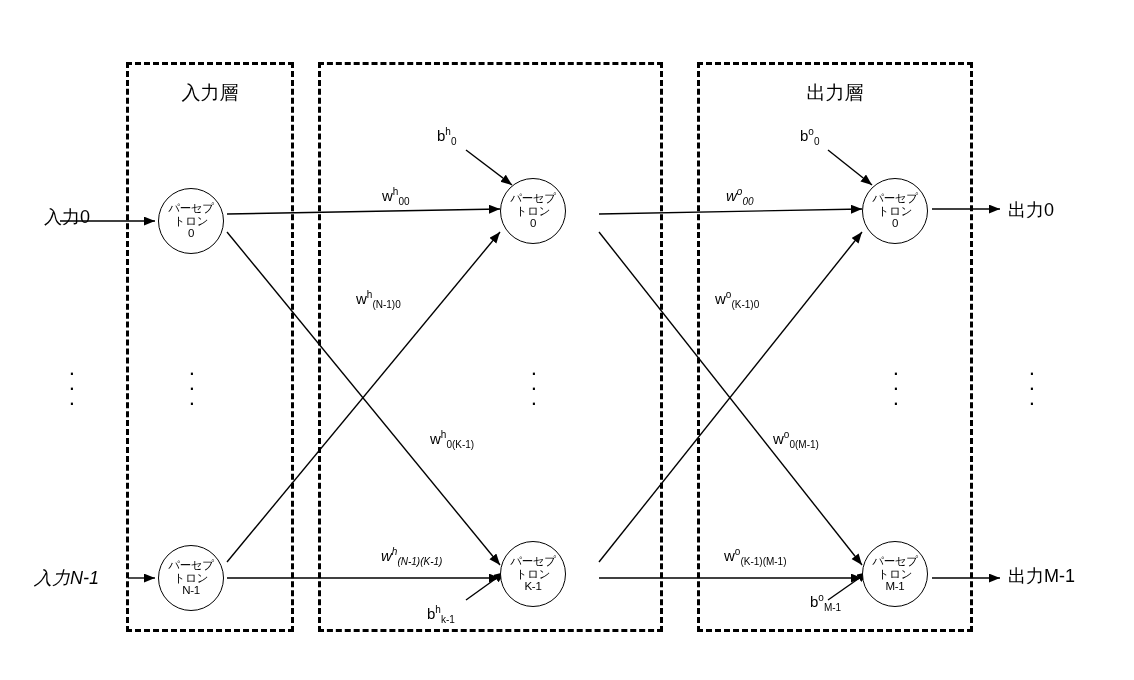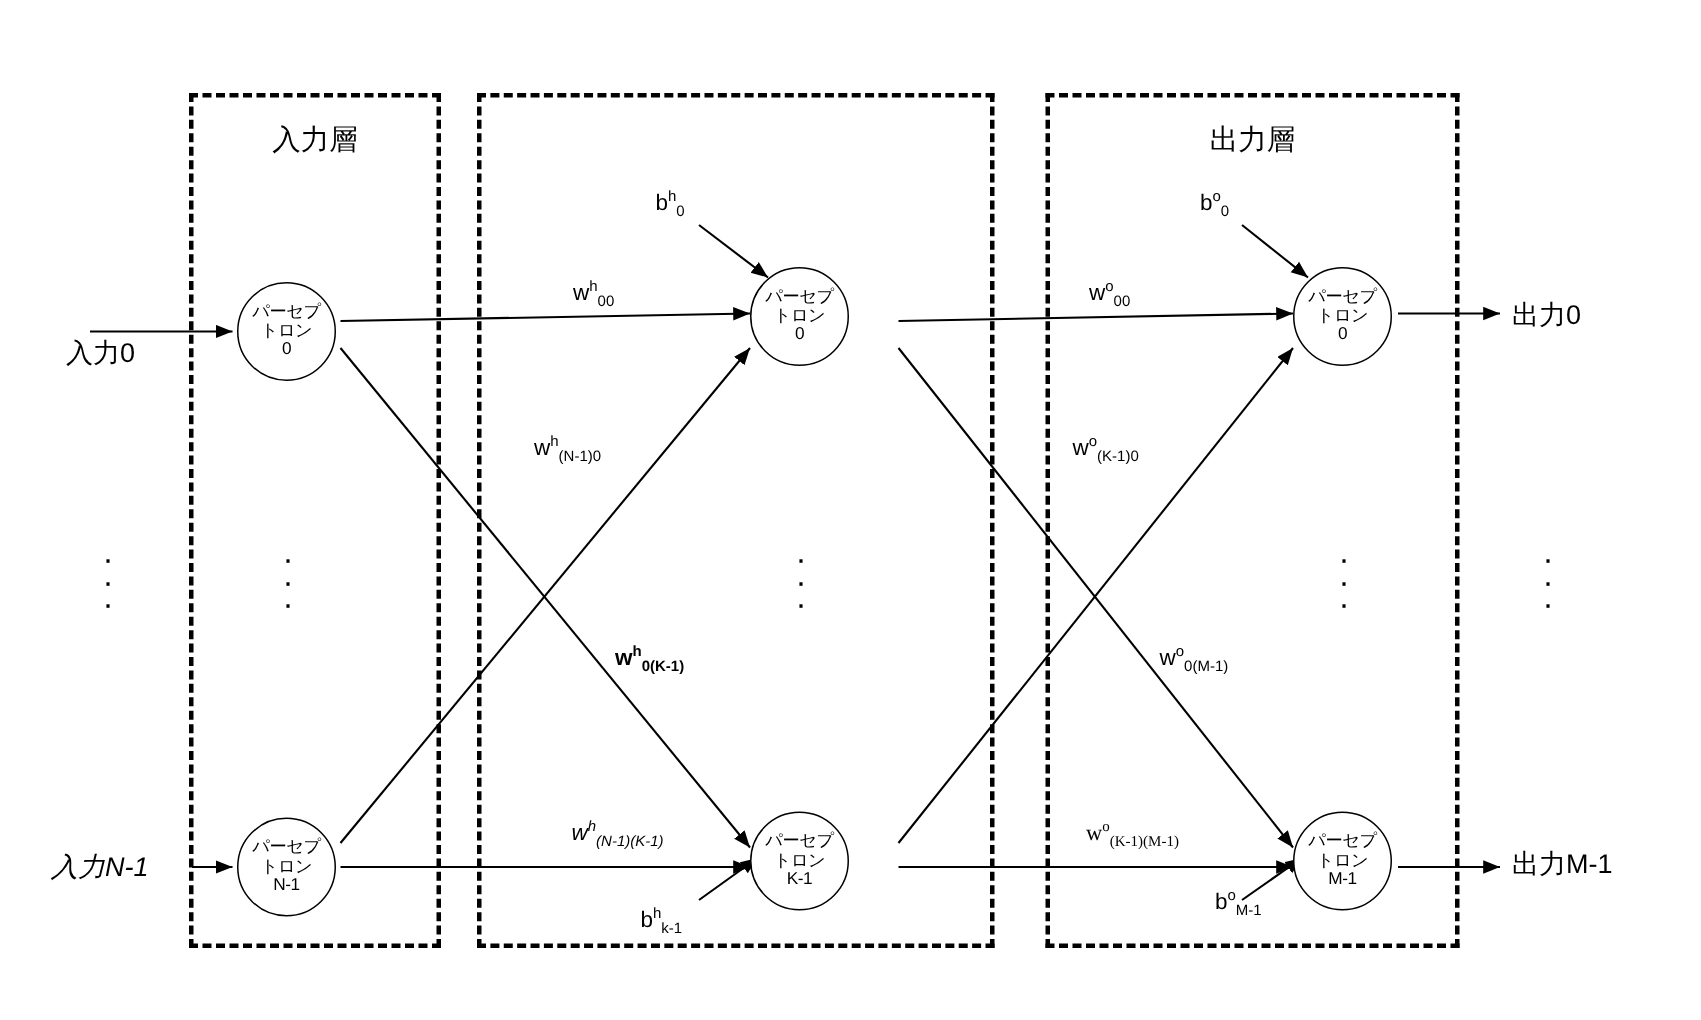--- a/index.html
+++ b/index.html
@@ -151,48 +151,48 @@
     <span>パーセプ</span>
     <span>トロン</span>
     <span>0</span>
   </div>
   <div class="node" style="left:862px; top:541px;">
     <span>パーセプ</span>
     <span>トロン</span>
     <span>M-1</span>
   </div>
 
-  <div class="io-label" style="left:44px; top:223px;">入力0</div>
+  <div class="io-label" style="left:44px; top:205px;">入力0</div>
   <div class="io-label" style="left:34px; top:566px;font-style:italic;">入力N-1</div>
   <div class="io-label" style="left:1008px; top:198px;">出力0</div>
   <div class="io-label" style="left:1008px; top:564px;">出力M-1</div>
 
   <div class="wlabel" style="left:382px; top:186px;">
     <span>w</span><sup>h</sup><sub>00</sub>
   </div>
   <div class="wlabel" style="left:356px; top:289px;">
     <span>w</span><sup>h</sup><sub>(N-1)0</sub>
   </div>
-  <div class="wlabel" style="left:410px; top:429px;font-weight:bold;">
+  <div class="wlabel" style="left:430px; top:429px;">
     <span>w</span><sup>h</sup><sub>0(K-1)</sub>
   </div>
   <div class="wlabel" style="left:381px; top:546px;font-style:italic;">
     <span>w</span><sup>h</sup><sub>(N-1)(K-1)</sub>
   </div>
 
-  <div class="wlabel" style="left:726px; top:186px;">
+  <div class="wlabel" style="left:726px; top:186px;font-style:italic;">
     <span>w</span><sup>o</sup><sub>00</sub>
   </div>
   <div class="wlabel" style="left:715px; top:289px;">
     <span>w</span><sup>o</sup><sub>(K-1)0</sub>
   </div>
   <div class="wlabel" style="left:773px; top:429px;">
     <span>w</span><sup>o</sup><sub>0(M-1)</sub>
   </div>
-  <div class="wlabel" style="left:724px; top:546px;font-family:Liberation Serif, serif;">
+  <div class="wlabel" style="left:724px; top:546px;">
     <span>w</span><sup>o</sup><sub>(K-1)(M-1)</sub>
   </div>
 
   <div class="wlabel" style="left:437px; top:126px;">
     <span>b</span><sup>h</sup><sub>0</sub>
   </div>
   <div class="wlabel" style="left:427px; top:604px;">
     <span>b</span><sup>h</sup><sub>k-1</sub>
   </div>
   <div class="wlabel" style="left:800px; top:126px;">

